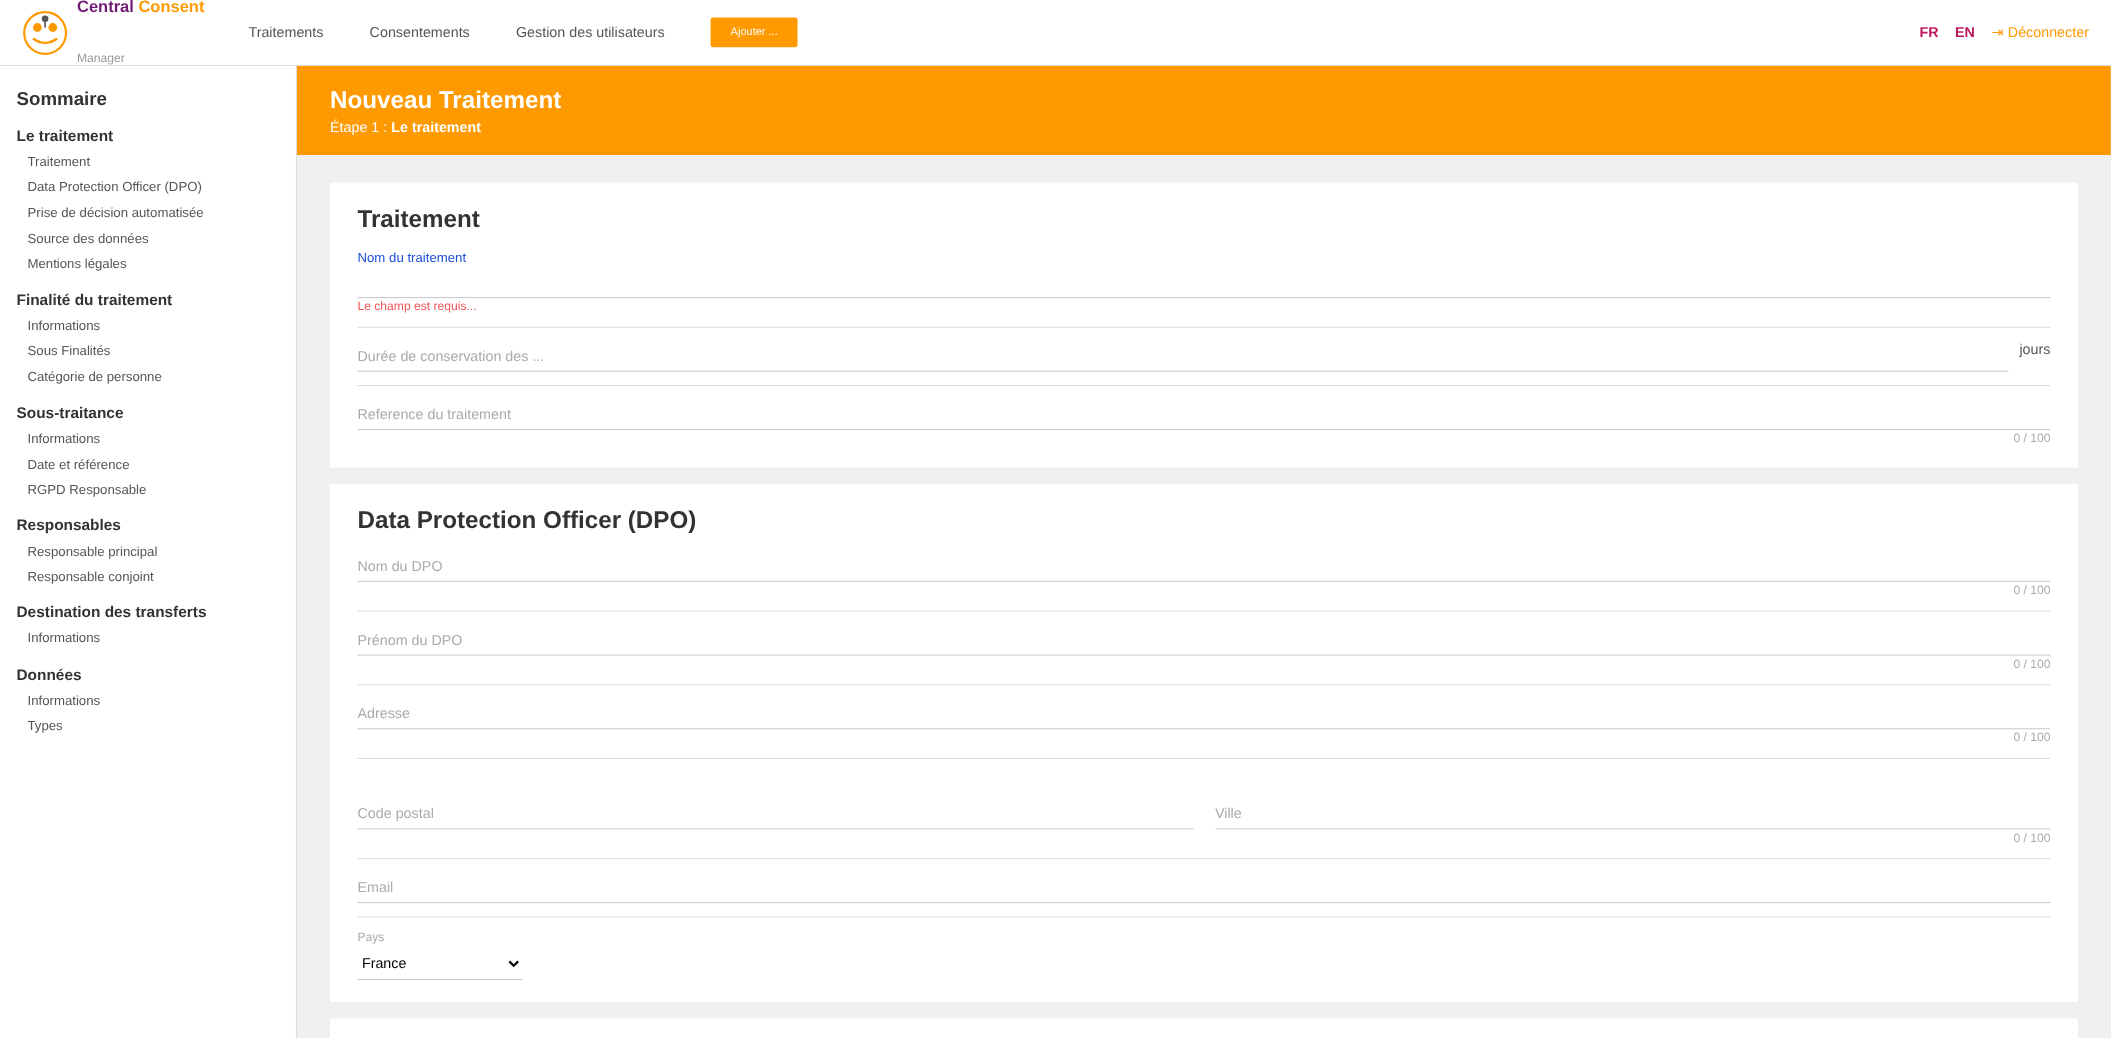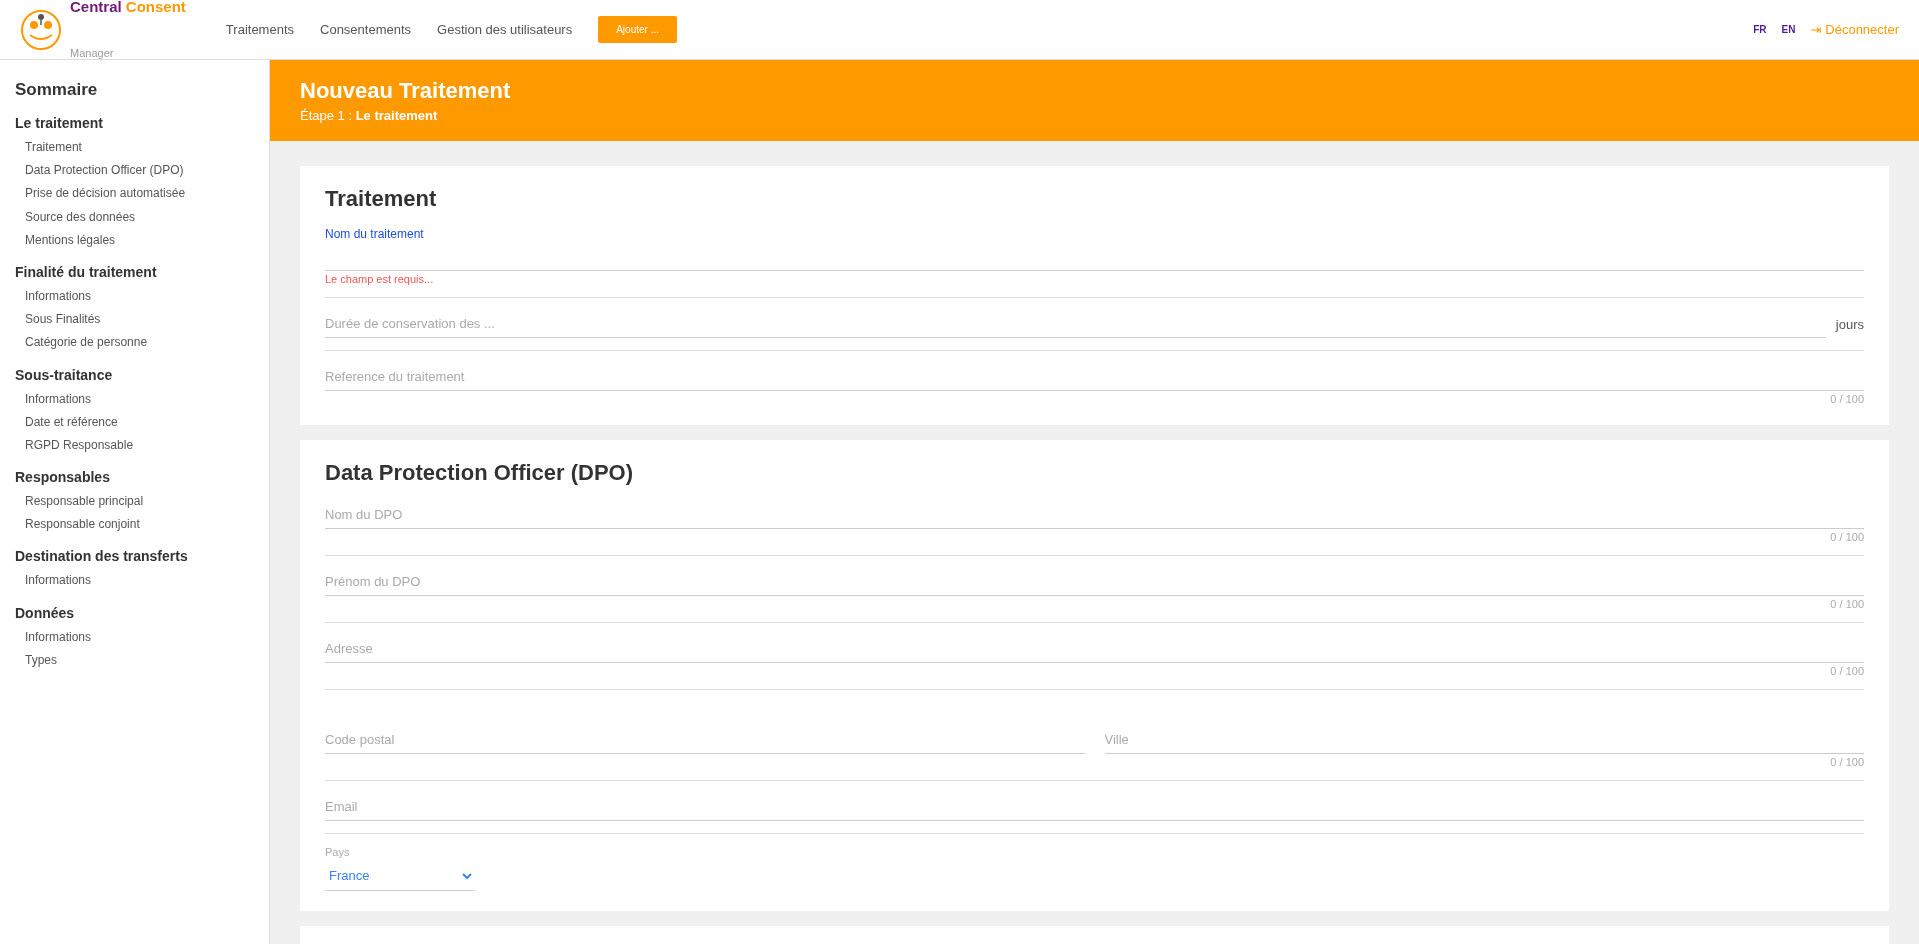--- a/index.html
+++ b/index.html
@@ -32,21 +32,21 @@
       font-weight: bold;
       line-height: 1.2;
     }
     .logo-text .central { color: #701a75; }
     .logo-text .consent { color: #f90; }
     .logo-text .manager { color: #999; font-size: 11px; font-weight: normal; display: block; margin-top: 31px; }
 
     .nav-links {
       display: flex;
       align-items: center;
-      gap: 26px;
+      gap: 42px;
       flex: 1;
     }
     .nav-link {
       color: #555;
       text-decoration: none;
       font-size: 13px;
       cursor: pointer;
     }
 
     .header-right {
@@ -61,22 +61,22 @@
       padding: 8px 18px;
       cursor: pointer;
       font-size: 10px;
       font-weight: normal;
       border-radius: 2px;
     }
     .lang-btn {
       background: none;
       border: none;
       cursor: pointer;
-      font-size: 10px;
-      color: #4c1d95;
+      font-size: 13px;
+      color: #be185d;
       font-weight: bold;
     }
     .deconnect-btn {
       background: none;
       border: none;
       cursor: pointer;
       font-size: 13px;
       color: #f90;
       display: flex;
       align-items: center;
@@ -199,34 +199,33 @@
 
     .inline-label {
       color: #1d4ed8;
       font-size: 12px;
       margin-bottom: 2px;
       display: block;
     }
 
     .duration-row {
       display: flex;
-      align-items: center;
       gap: 10px;
     }
     .duration-row .form-input { flex: 1; }
     .duration-unit { font-size: 13px; color: #555; }
 
     .country-select {
       width: 150px;
       border: none;
       border-bottom: 1px solid #ccc;
       background: transparent;
       padding: 6px 0;
       font-size: 13px;
-      color: #3b82f6;
+      color: #000000;
       outline: none;
       cursor: pointer;
       appearance: auto;
     }
 
     .toggle-switch {
       display: inline-block;
       width: 38px;
       height: 20px;
       background: #ccc;

